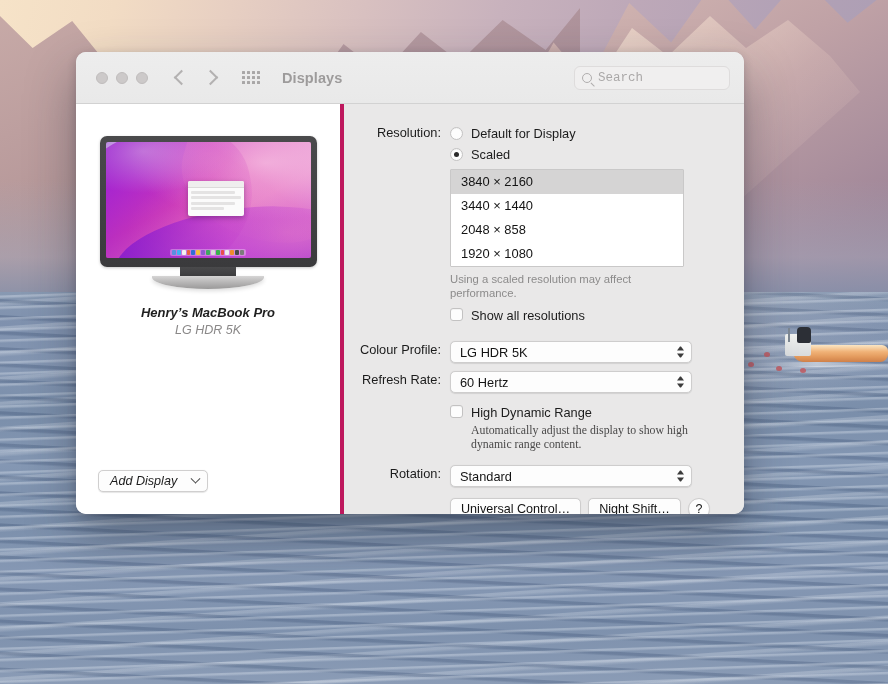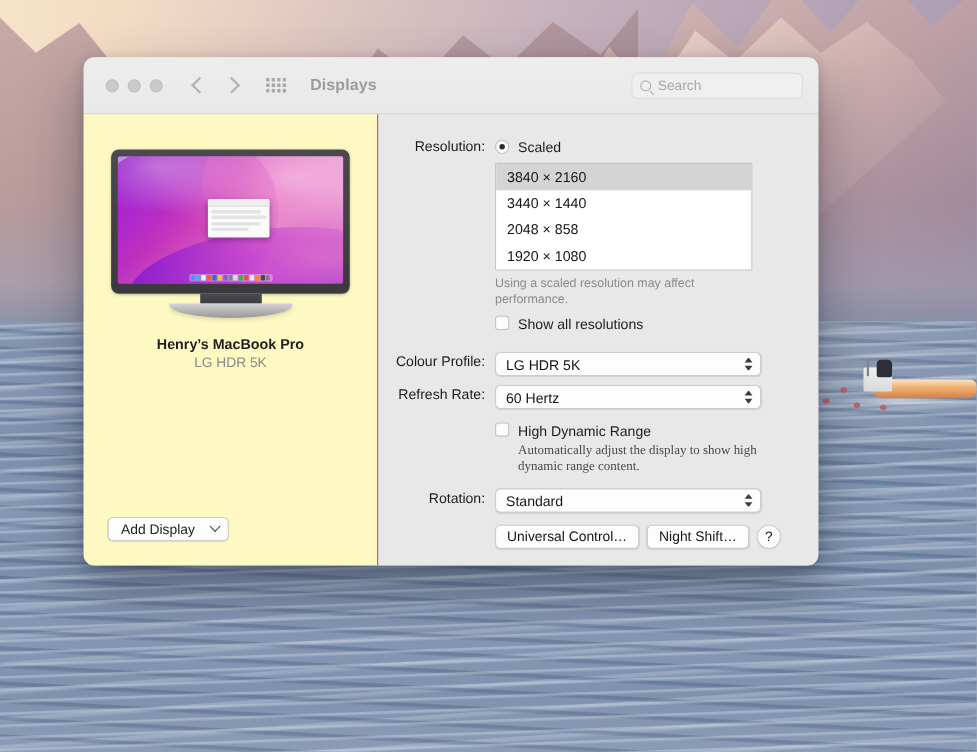--- a/index.html
+++ b/index.html
@@ -181,33 +181,34 @@
   .search-glyph {
     width: 10px; height: 10px; border: 1.4px solid #b0aeae; border-radius: 50%;
     position: relative; flex: 0 0 auto;
   }
   .search-glyph:after {
     content: ""; position: absolute; right: -4px; bottom: -3px;
     width: 5px; height: 1.4px; background: #b0aeae; transform: rotate(45deg);
   }
   .search-input {
     border: 0; background: transparent; outline: none;
-    font-family: Liberation Sans, sans-serif;
+    font-family: Liberation Mono, monospace;
     font-size: 12.5px; color: #c2410c; margin-left: 6px; width: 120px;
   }
   .search-input::placeholder { color: #aaa8a8; }
 
   .win-body { display: flex; height: 410px; }
 
   .left-pane {
     width: 268px;
-    background: #fef9c3;
-    border-right: 1px solid #be185d;
+    background: #ffffff;
+    border-right: 4px solid #be185d;
     position: relative;
     padding-top: 32px;
+    font-style: italic;
   }
   .right-pane {
     flex: 1;
     background: #e9e8e8;
     position: relative;
     padding-top: 20px;
   }
 
   
   .monitor-wrap { width: 100%; display: flex; justify-content: center; }
@@ -529,20 +530,24 @@
           <span class="dn-chev"></span>
         </div>
       </div>
 
       <div class="right-pane">
 
         <div class="row">
           <div class="row-label">Resolution:</div>
           <div class="row-field">
 
+            <div class="radio-line">
+              <span class="radio"></span>
+              <span class="radio-text">Default for Display</span>
+            </div>
 
             <div class="radio-line">
               <span class="radio checked"></span>
               <span class="radio-text">Scaled</span>
             </div>
 
             <div class="res-list">
               <div class="res-item selected">3840 × 2160</div>
               <div class="res-item">3440 × 1440</div>
               <div class="res-item">2048 × 858</div>

